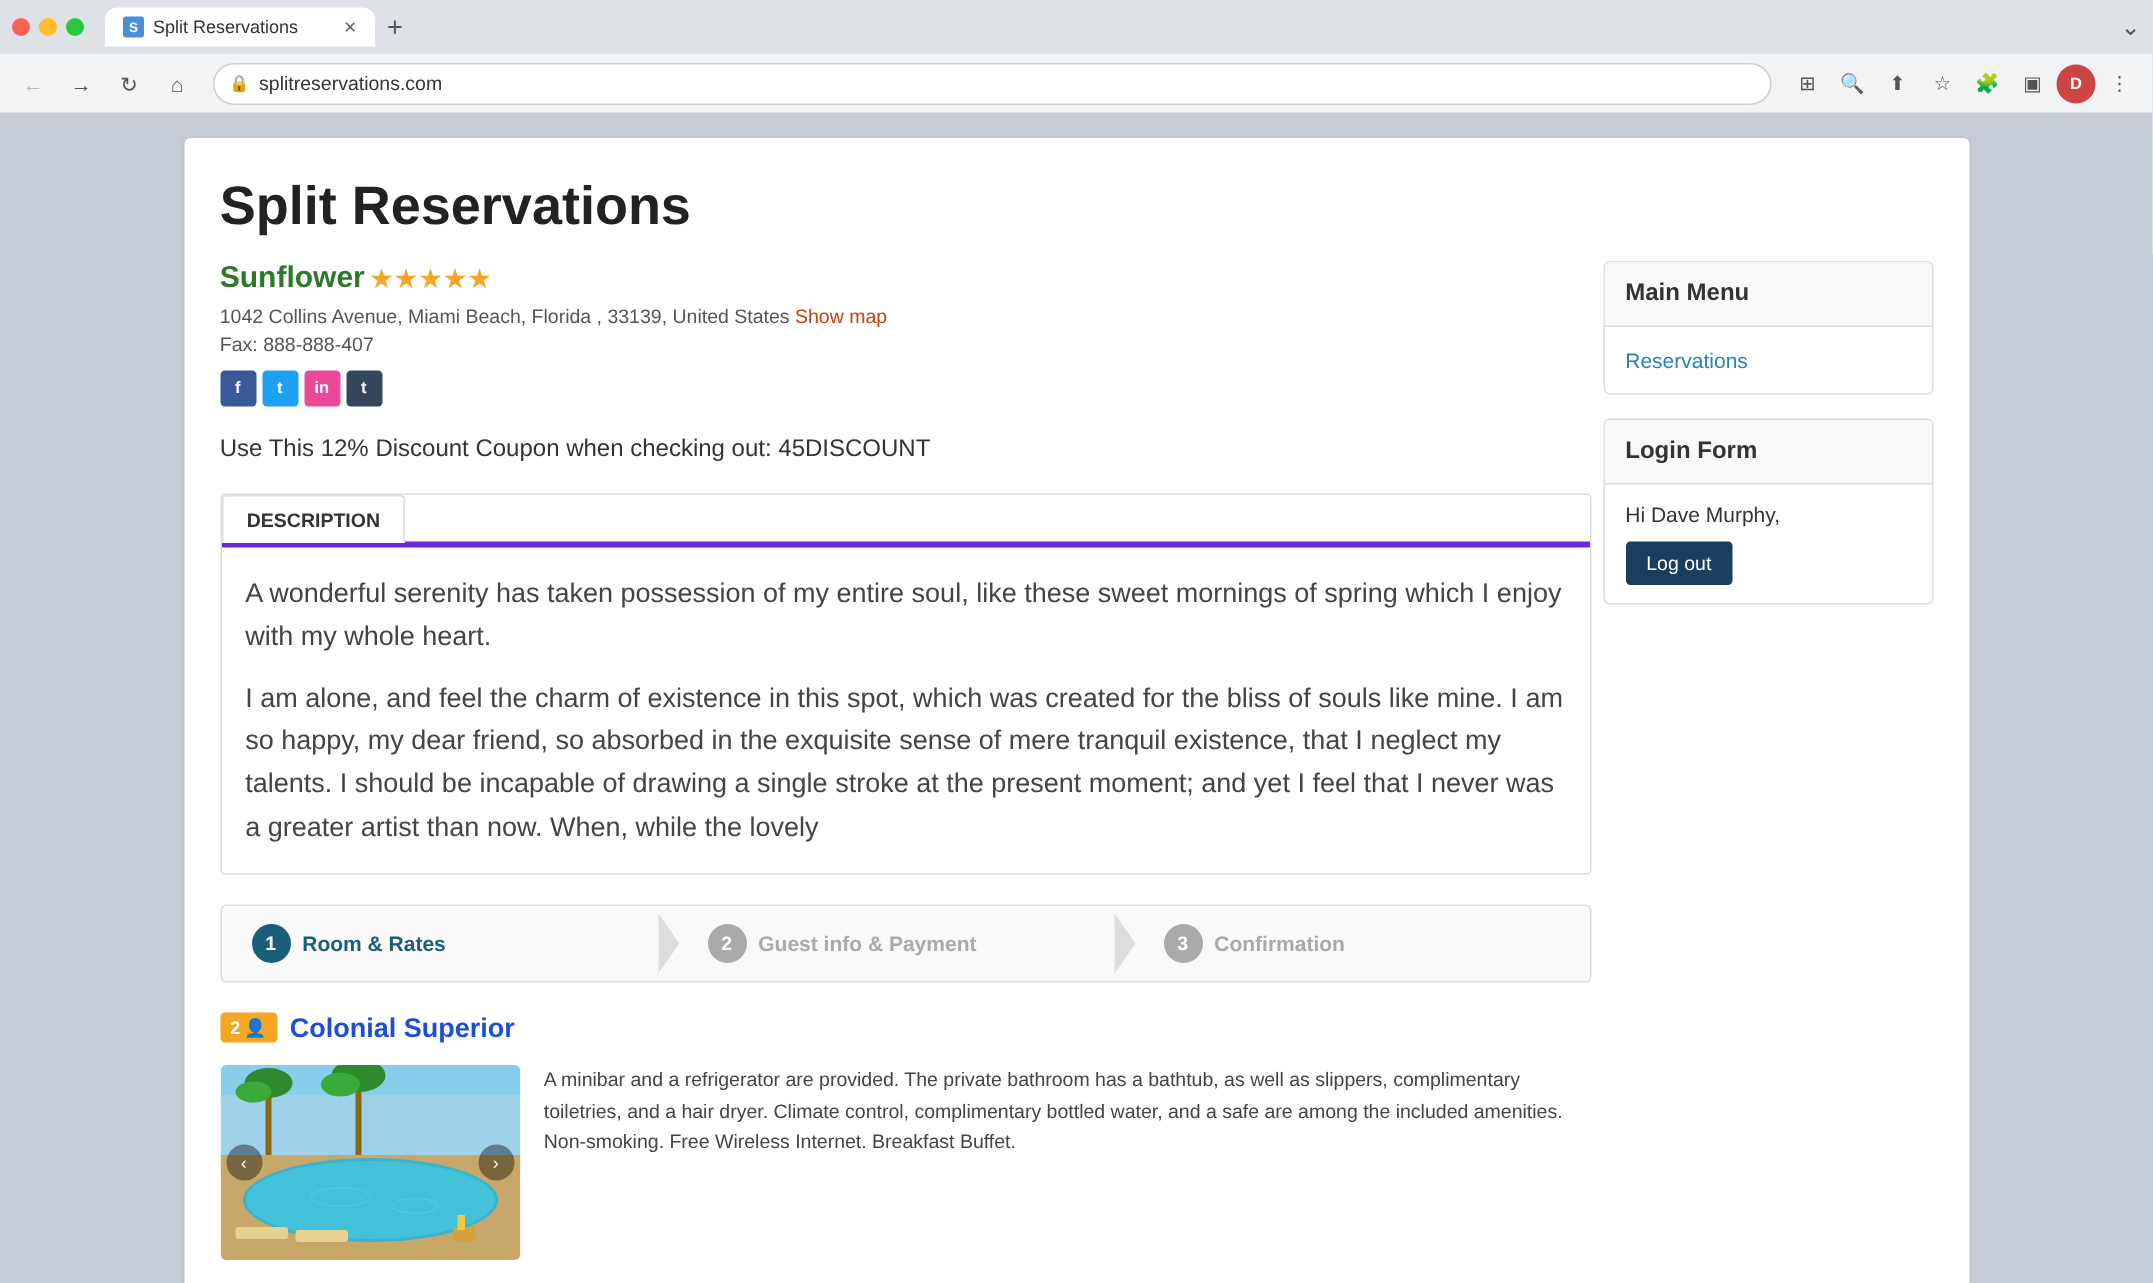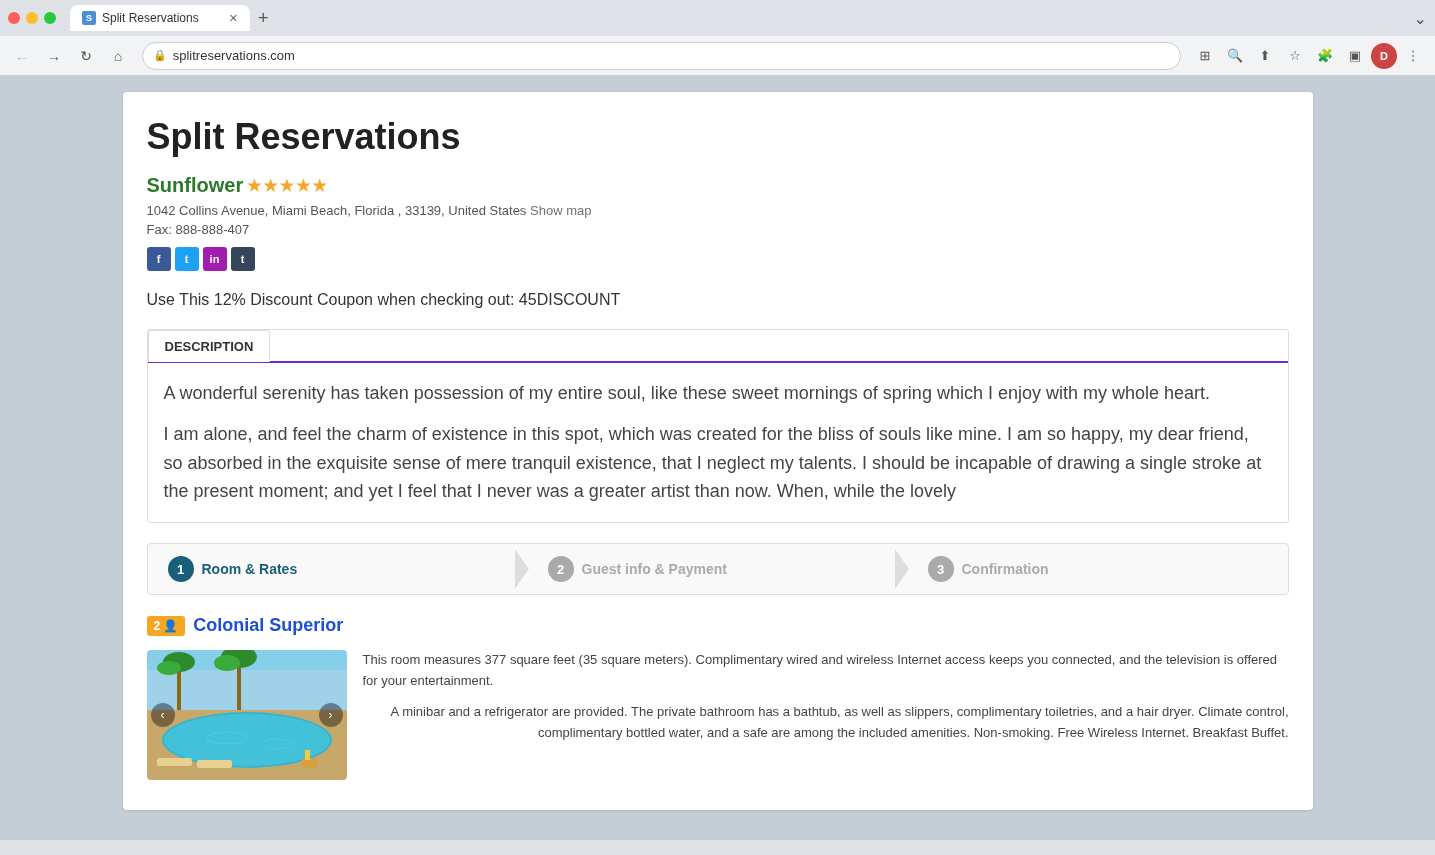--- a/index.html
+++ b/index.html
@@ -204,21 +204,21 @@
     }
     .star { color: #f5a623; font-size: 16px; }
 
     .hotel-address {
       color: #555;
       font-size: 13px;
       margin-bottom: 4px;
     }
 
     .hotel-address a {
-      color: #737373;
+      color: #c2410c;
       text-decoration: none;
       margin-top: 15px;
     }
 
     .hotel-phone {
       color: #555;
       font-size: 13px;
       margin-bottom: 2px;
     }
 
@@ -244,39 +244,39 @@
       display: flex; align-items: center; justify-content: center;
       color: white;
       font-size: 11px;
       font-weight: bold;
       border-radius: 3px;
       cursor: pointer;
       text-decoration: none;
     }
     .social-fb { background: #3b5998; }
     .social-tw { background: #1da1f2; }
-    .social-li { background: #a21caf; }
+    .social-li { background: #ec4899; }
     .social-tm { background: #35465c; }
 
     .discount-text {
       font-size: 16px;
       color: #333;
       margin-bottom: 20px;
     }
 
     
     .tabs-section {
       border: 1px solid #ddd;
       border-radius: 3px;
       margin-bottom: 20px;
     }
 
     .tab-list {
       display: flex;
-      border-bottom: 2px solid #6d28d9;
+      border-bottom: 4px solid #6d28d9;
     }
 
     .tab-item {
       padding: 8px 16px;
       font-size: 13px;
       font-weight: bold;
       color: #555;
       cursor: pointer;
       border: 1px solid transparent;
       border-bottom: none;
@@ -659,22 +659,38 @@
 
                   <rect x="155" y="108" width="15" height="10" rx="1" fill="#d4a040"></rect>
                   <rect x="158" y="100" width="5" height="10" fill="#f5c842"></rect>
                 </svg>
               </div>
               <div class="room-image-nav prev">‹</div>
               <div class="room-image-nav next">›</div>
             </div>
 
             <div class="room-description">
-              <p>This room measures 377 square feet (35 square meters). Complimentary wired and wireless Internet access keeps you connected, and the television is offered for your entertainment.</p>
               <p>A minibar and a refrigerator are provided. The private bathroom has a bathtub, as well as slippers, complimentary toiletries, and a hair dryer. Climate control, complimentary bottled water, and a safe are among the included amenities. Non-smoking. Free Wireless Internet. Breakfast Buffet.</p>
             </div>
           </div>
         </div>
 
+        <div class="sidebar">
+
+          <div class="sidebar-widget">
+            <div class="sidebar-widget-title">Main Menu</div>
+            <div class="sidebar-widget-body">
+              <a class="sidebar-menu-item">Reservations</a>
+            </div>
+          </div>
+
+          <div class="sidebar-widget">
+            <div class="sidebar-widget-title">Login Form</div>
+            <div class="sidebar-widget-body">
+              <div class="sidebar-greeting">Hi Dave Murphy,</div>
+              <button class="logout-btn">Log out</button>
+            </div>
+          </div>
+        </div>
       </div>
     </div>
   </div>
 </div>
 
 </body></html>

